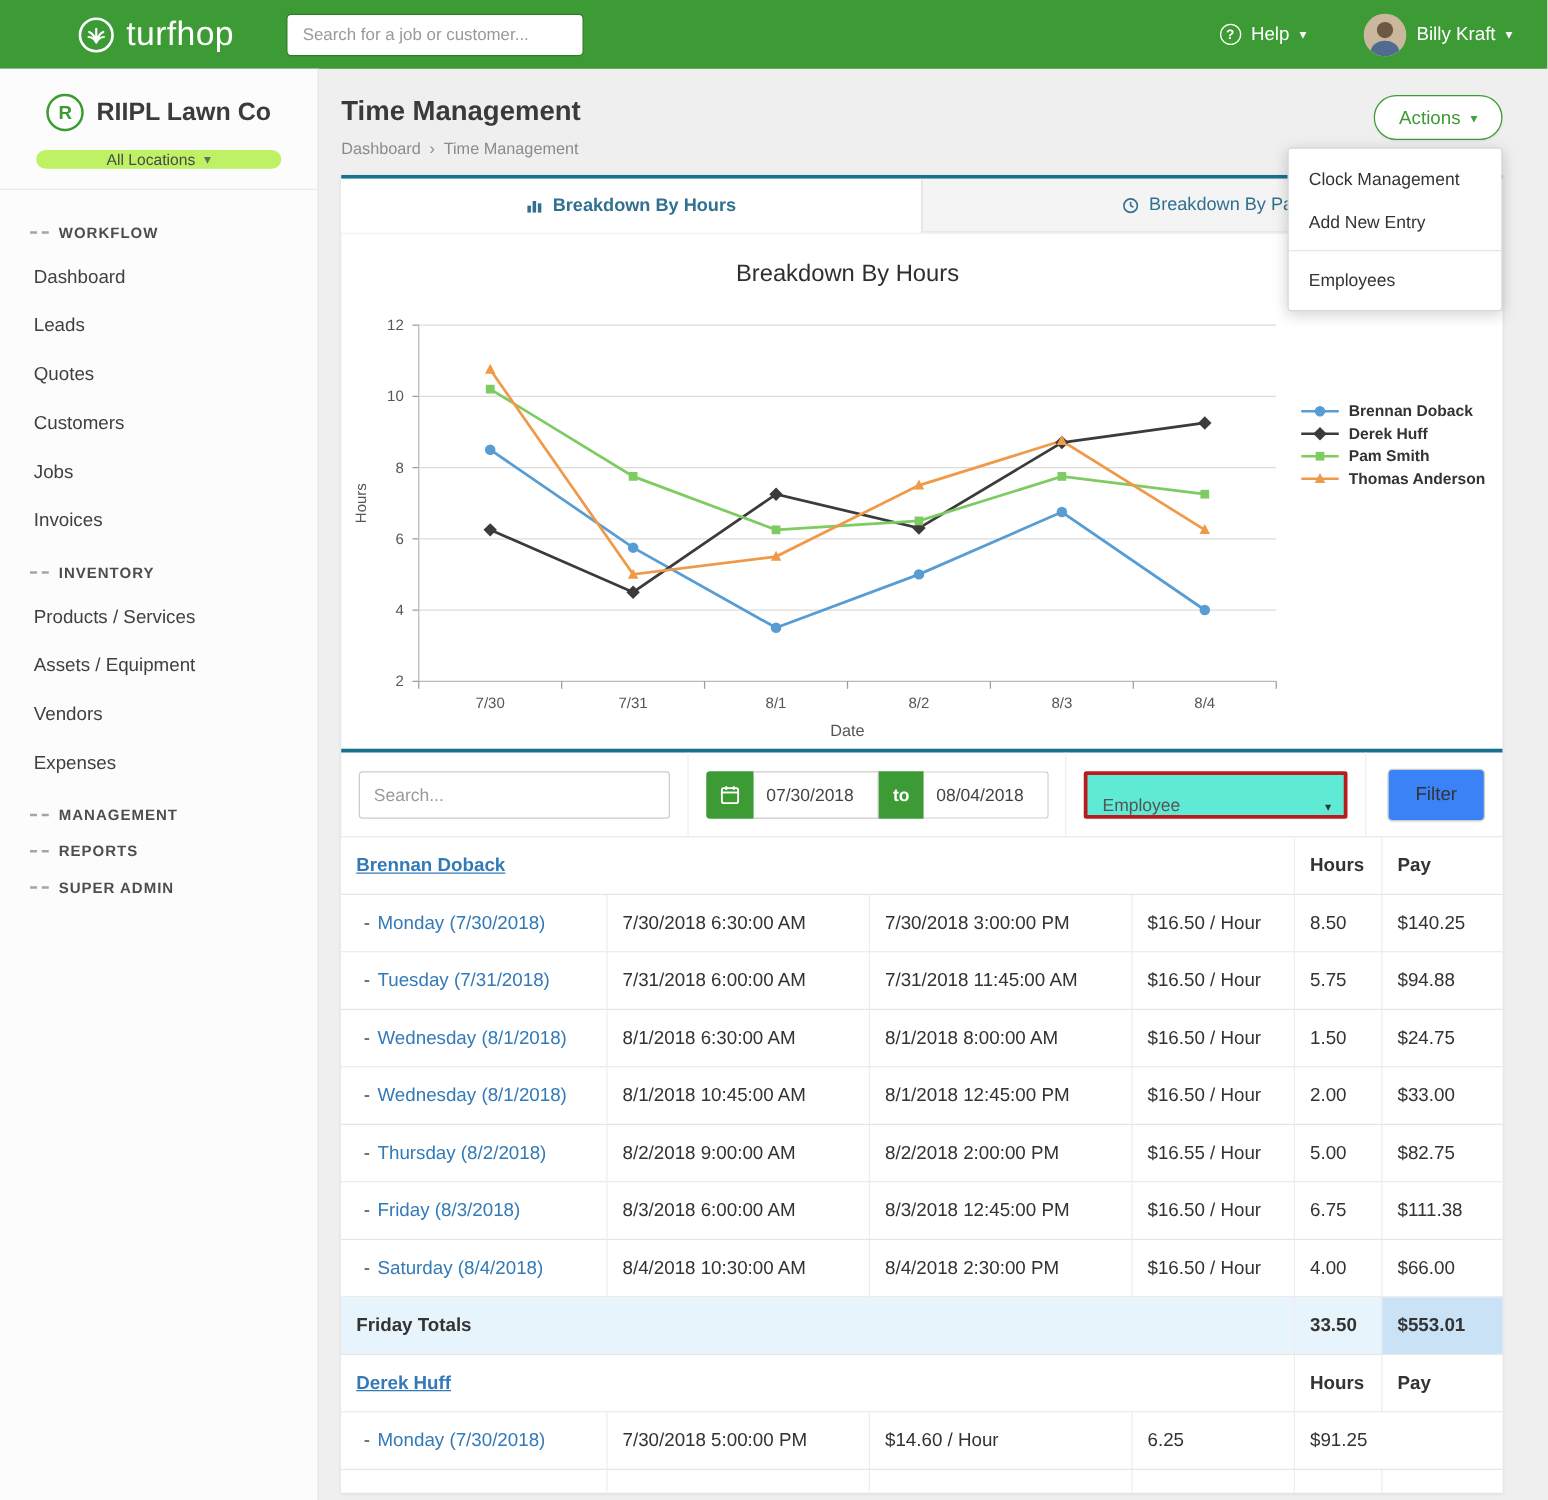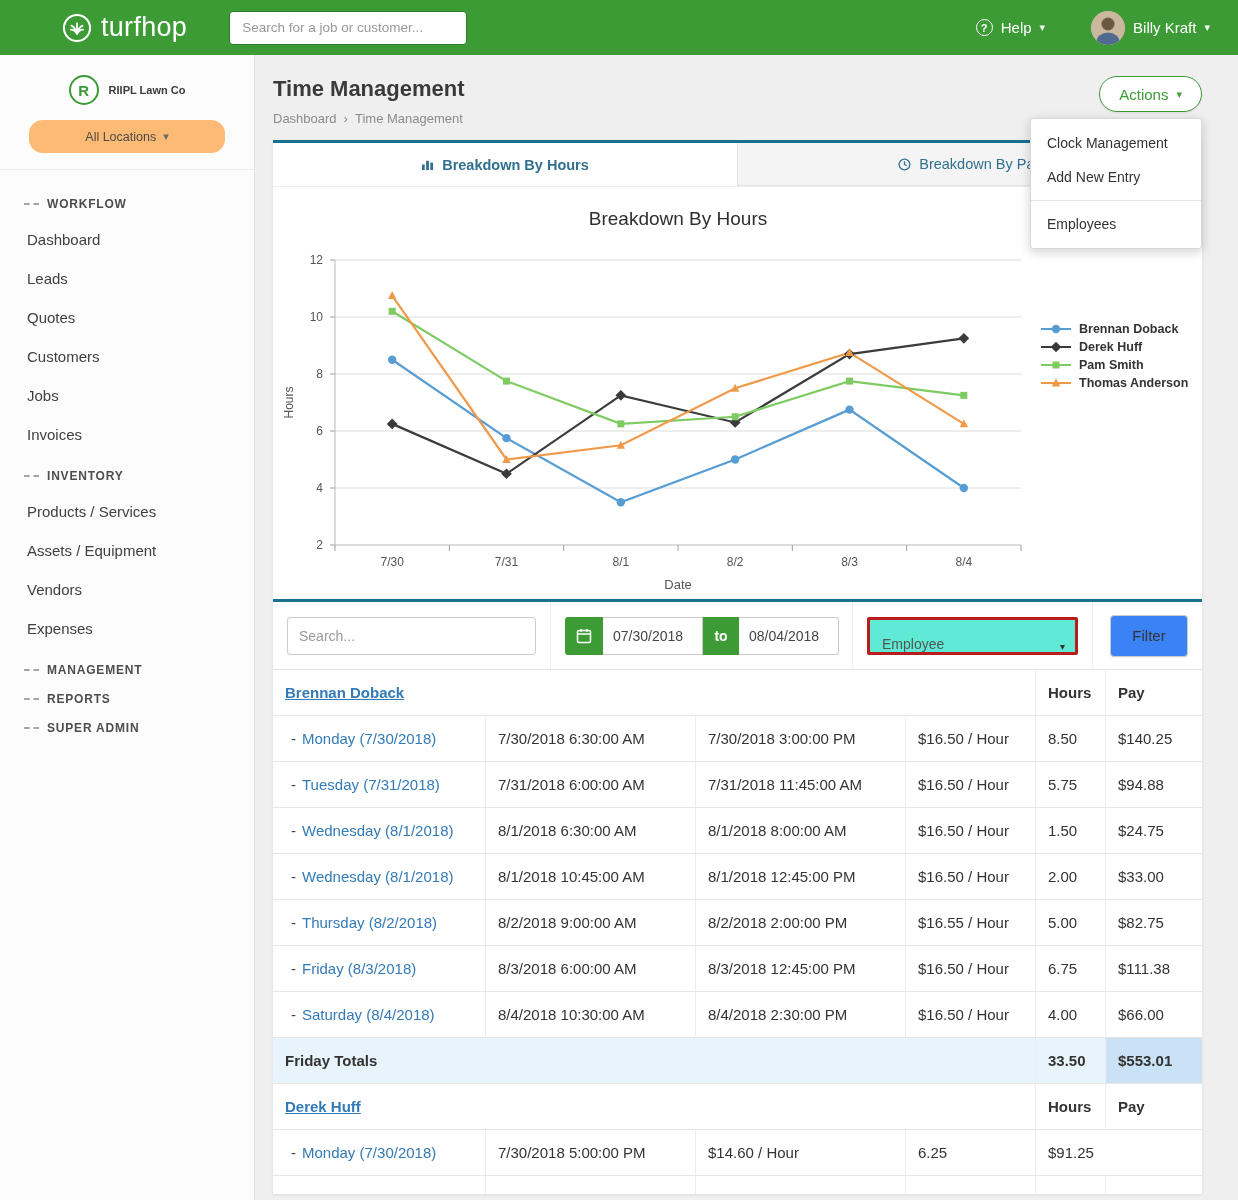--- a/index.html
+++ b/index.html
@@ -17,22 +17,22 @@
   .help-group,.user-group{display:flex;align-items:center;gap:8px;font-size:15px;cursor:pointer}
   .q-icon{width:17px;height:17px;border:1.5px solid #fff;border-radius:50%;display:inline-flex;align-items:center;justify-content:center;font-size:11px;font-weight:700}
   .caret{font-size:11px;opacity:.95}
   .avatar{width:34px;height:34px;border-radius:50%;overflow:hidden;display:inline-block;background:#cbb79e}
   
   .layout{display:flex;height:1145px}
   .sidebar{width:255px;background:#fcfcfc;border-right:1px solid #e2e2e2}
   .company-block{padding:20px 0 16px;border-bottom:1px solid #ececec;text-align:center}
   .company-row{display:flex;align-items:center;justify-content:center;gap:10px}
   .company-badge{width:30px;height:30px;border:2px solid var(--green);color:var(--green);border-radius:50%;display:inline-flex;align-items:center;justify-content:center;font-size:15px;font-weight:700;background:#fff}
-  .company-name{font-size:11px;font-weight:700;color:#3b3b3b}
-  .locations-pill{margin:15px auto 0;width:196px;height:33px;background:#fdba74;border-radius:14px;display:flex;align-items:center;justify-content:center;gap:7px;font-size:12.5px;color:#4a4a4a;cursor:pointer}
+  .company-name{font-size:20px;font-weight:700;color:#3b3b3b}
+  .locations-pill{margin:15px auto 0;width:196px;height:15px;background:#bef264;border-radius:14px;display:flex;align-items:center;justify-content:center;gap:7px;font-size:12.5px;color:#4a4a4a;cursor:pointer}
   .locations-pill .caret{color:#666}
   .sidebar-nav{padding:12px 0 0 24px}
   .nav-section{display:flex;align-items:center;gap:8px;margin:15px 0 9px}
   .dash-icon{width:15px;border-top:2px dashed #a5a5a5;display:inline-block}
   .nav-section-label{font-size:12px;font-weight:700;letter-spacing:.8px;color:#4d4d4d}
   .nav-item{padding:11px 0 11px 3px;font-size:15px;color:#404040;cursor:pointer}
   
   .main{flex:1;position:relative;padding:0 36px 0 18px}
   .page-head{display:flex;align-items:flex-start;padding-top:21px}
   .page-title{font-size:22px;font-weight:700;color:#3a3a3a}

